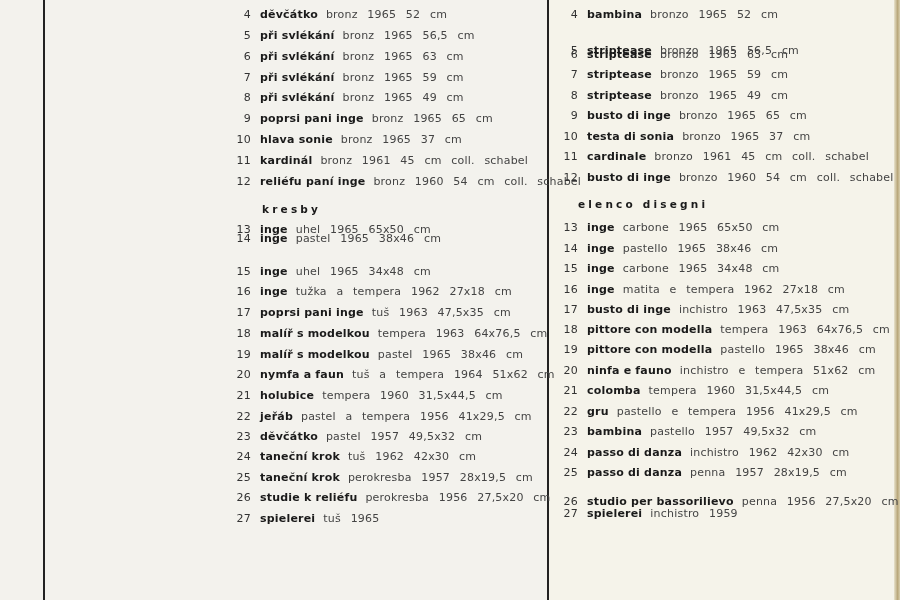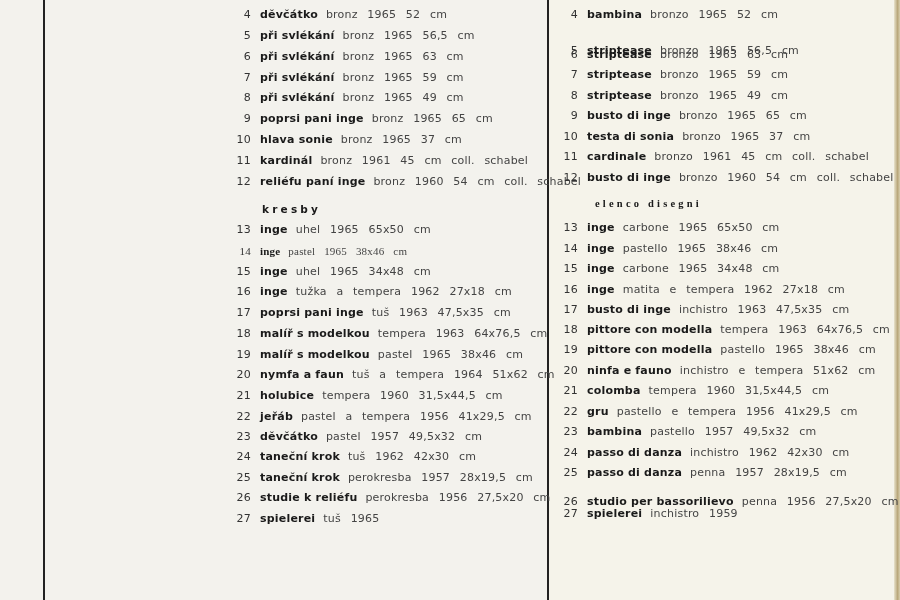--- a/index.html
+++ b/index.html
@@ -49,21 +49,21 @@
     <div class="entry" style="top: 29px;"><span class="num">5</span><span class="title">při svlékání</span><span class="meta">bronz 1965 56,5 cm</span></div>
     <div class="entry" style="top: 50px;"><span class="num">6</span><span class="title">při svlékání</span><span class="meta">bronz 1965 63 cm</span></div>
     <div class="entry" style="top: 71px;"><span class="num">7</span><span class="title">při svlékání</span><span class="meta">bronz 1965 59 cm</span></div>
     <div class="entry" style="top: 91px;"><span class="num">8</span><span class="title">při svlékání</span><span class="meta">bronz 1965 49 cm</span></div>
     <div class="entry" style="top: 112px;"><span class="num">9</span><span class="title">poprsi pani inge</span><span class="meta">bronz 1965 65 cm</span></div>
     <div class="entry" style="top: 133px;"><span class="num">10</span><span class="title">hlava sonie</span><span class="meta">bronz 1965 37 cm</span></div>
     <div class="entry" style="top: 154px;"><span class="num">11</span><span class="title">kardinál</span><span class="meta">bronz 1961 45 cm coll. schabel</span></div>
     <div class="entry" style="top: 175px;"><span class="num">12</span><span class="title">reliéfu paní inge</span><span class="meta">bronz 1960 54 cm coll. schabel</span></div>
     <div class="heading" style="top: 203px; left: 33px;">kresby</div>
     <div class="entry" style="top: 223px;"><span class="num">13</span><span class="title">inge</span><span class="meta">uhel 1965 65x50 cm</span></div>
-    <div class="entry" style="top: 244px; font-family: Liberation Serif, serif;"><span class="num">14</span><span class="title">inge</span><span class="meta">pastel 1965 38x46 cm</span></div>
+    <div class="entry" style="top: 232px;"><span class="num">14</span><span class="title">inge</span><span class="meta">pastel 1965 38x46 cm</span></div>
     <div class="entry" style="top: 265px;"><span class="num">15</span><span class="title">inge</span><span class="meta">uhel 1965 34x48 cm</span></div>
     <div class="entry" style="top: 285px;"><span class="num">16</span><span class="title">inge</span><span class="meta">tužka a tempera 1962 27x18 cm</span></div>
     <div class="entry" style="top: 306px;"><span class="num">17</span><span class="title">poprsi pani inge</span><span class="meta">tuš 1963 47,5x35 cm</span></div>
     <div class="entry" style="top: 327px;"><span class="num">18</span><span class="title">malíř s modelkou</span><span class="meta">tempera 1963 64x76,5 cm</span></div>
     <div class="entry" style="top: 348px;"><span class="num">19</span><span class="title">malíř s modelkou</span><span class="meta">pastel 1965 38x46 cm</span></div>
     <div class="entry" style="top: 368px;"><span class="num">20</span><span class="title">nymfa a faun</span><span class="meta">tuš a tempera 1964 51x62 cm</span></div>
     <div class="entry" style="top: 389px;"><span class="num">21</span><span class="title">holubice</span><span class="meta">tempera 1960 31,5x44,5 cm</span></div>
     <div class="entry" style="top: 410px;"><span class="num">22</span><span class="title">jeřáb</span><span class="meta">pastel a tempera 1956 41x29,5 cm</span></div>
     <div class="entry" style="top: 430px;"><span class="num">23</span><span class="title">děvčátko</span><span class="meta">pastel 1957 49,5x32 cm</span></div>
     <div class="entry" style="top: 450px;"><span class="num">24</span><span class="title">taneční krok</span><span class="meta">tuš 1962 42x30 cm</span></div>
@@ -74,21 +74,21 @@
 <div class="col col-right" id="col-right">
     <div class="entry" style="top: 8px;"><span class="num">4</span><span class="title">bambina</span><span class="meta">bronzo 1965 52 cm</span></div>
     <div class="entry" style="top: 28px; margin-top: 16px;"><span class="num">5</span><span class="title">striptease</span><span class="meta">bronzo 1965 56,5 cm</span></div>
     <div class="entry" style="top: 48px;"><span class="num">6</span><span class="title">striptease</span><span class="meta">bronzo 1963 63 cm</span></div>
     <div class="entry" style="top: 68px;"><span class="num">7</span><span class="title">striptease</span><span class="meta">bronzo 1965 59 cm</span></div>
     <div class="entry" style="top: 89px;"><span class="num">8</span><span class="title">striptease</span><span class="meta">bronzo 1965 49 cm</span></div>
     <div class="entry" style="top: 109px;"><span class="num">9</span><span class="title">busto di inge</span><span class="meta">bronzo 1965 65 cm</span></div>
     <div class="entry" style="top: 130px;"><span class="num">10</span><span class="title">testa di sonia</span><span class="meta">bronzo 1965 37 cm</span></div>
     <div class="entry" style="top: 150px;"><span class="num">11</span><span class="title">cardinale</span><span class="meta">bronzo 1961 45 cm coll. schabel</span></div>
     <div class="entry" style="top: 171px;"><span class="num">12</span><span class="title">busto di inge</span><span class="meta">bronzo 1960 54 cm coll. schabel</span></div>
-    <div class="heading" style="top: 198px; left: 39px; font-family: Liberation Serif, serif;">elenco disegni</div>
+    <div class="heading" style="top: 198px; left: 22px;">elenco disegni</div>
     <div class="entry" style="top: 221px;"><span class="num">13</span><span class="title">inge</span><span class="meta">carbone 1965 65x50 cm</span></div>
     <div class="entry" style="top: 242px;"><span class="num">14</span><span class="title">inge</span><span class="meta">pastello 1965 38x46 cm</span></div>
     <div class="entry" style="top: 262px;"><span class="num">15</span><span class="title">inge</span><span class="meta">carbone 1965 34x48 cm</span></div>
     <div class="entry" style="top: 283px;"><span class="num">16</span><span class="title">inge</span><span class="meta">matita e tempera 1962 27x18 cm</span></div>
     <div class="entry" style="top: 303px;"><span class="num">17</span><span class="title">busto di inge</span><span class="meta">inchistro 1963 47,5x35 cm</span></div>
     <div class="entry" style="top: 323px;"><span class="num">18</span><span class="title">pittore con modella</span><span class="meta">tempera 1963 64x76,5 cm</span></div>
     <div class="entry" style="top: 343px;"><span class="num">19</span><span class="title">pittore con modella</span><span class="meta">pastello 1965 38x46 cm</span></div>
     <div class="entry" style="top: 364px;"><span class="num">20</span><span class="title">ninfa e fauno</span><span class="meta">inchistro e tempera 51x62 cm</span></div>
     <div class="entry" style="top: 384px;"><span class="num">21</span><span class="title">colomba</span><span class="meta">tempera 1960 31,5x44,5 cm</span></div>
     <div class="entry" style="top: 405px;"><span class="num">22</span><span class="title">gru</span><span class="meta">pastello e tempera 1956 41x29,5 cm</span></div>

